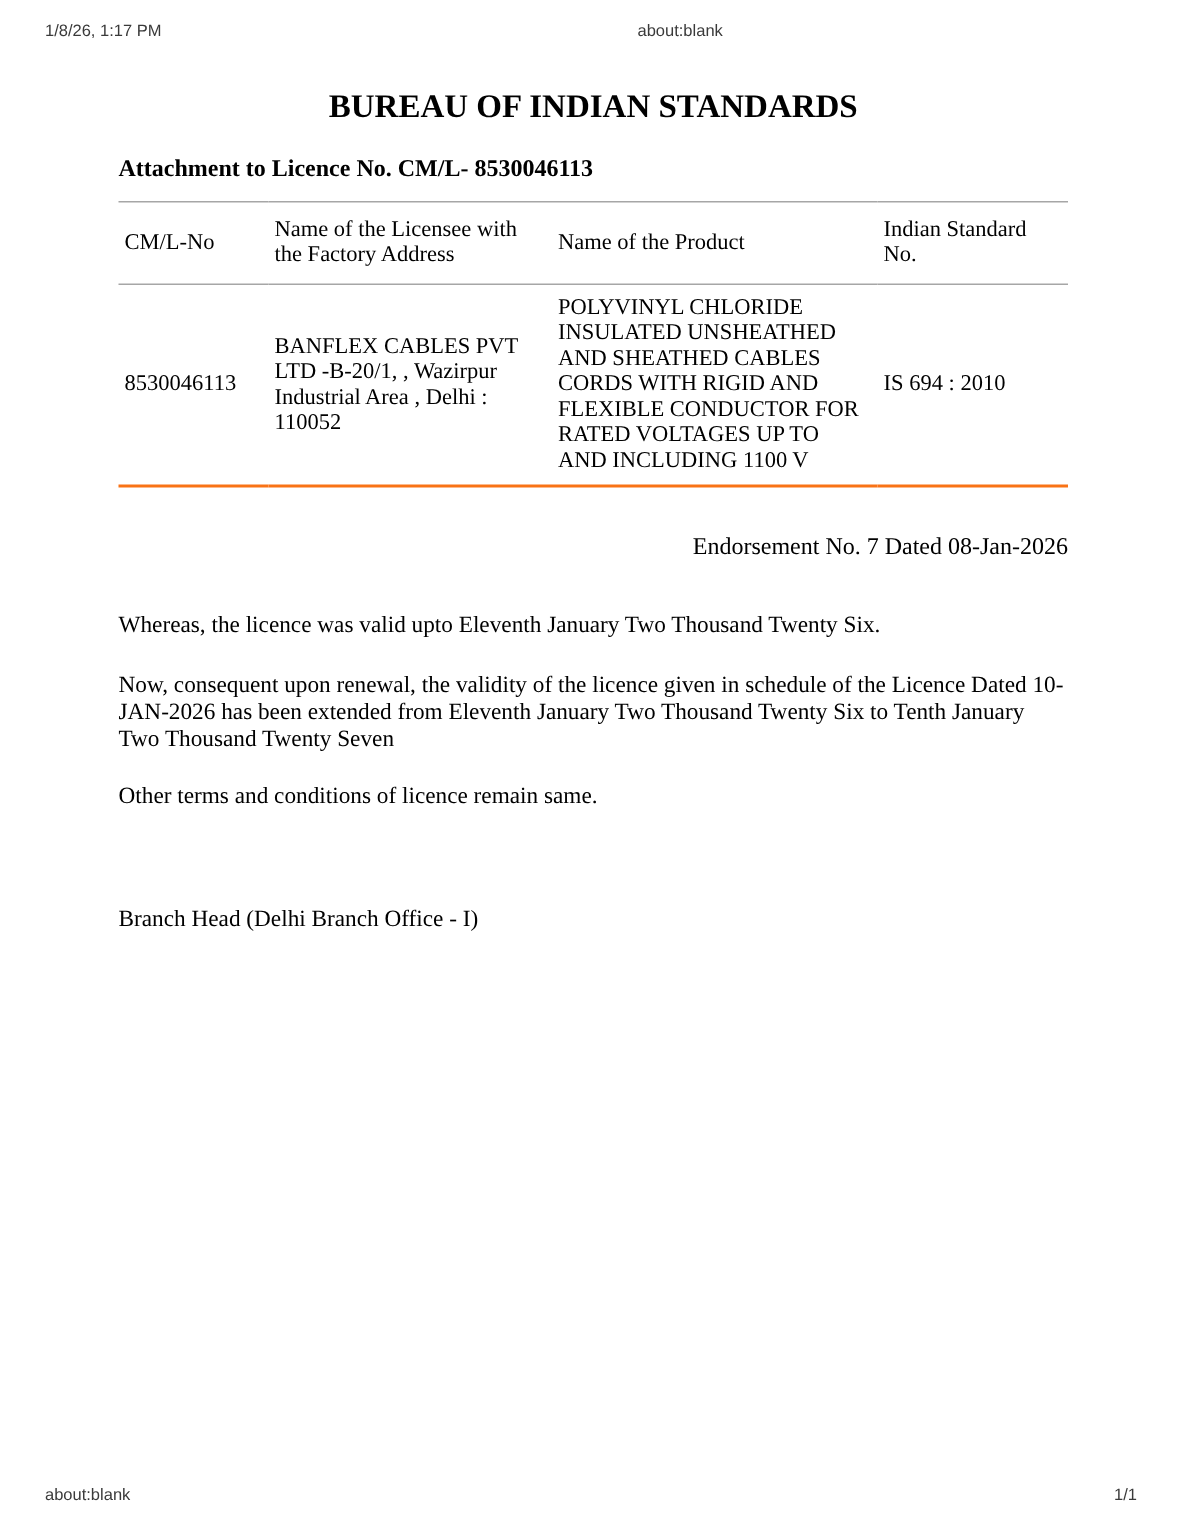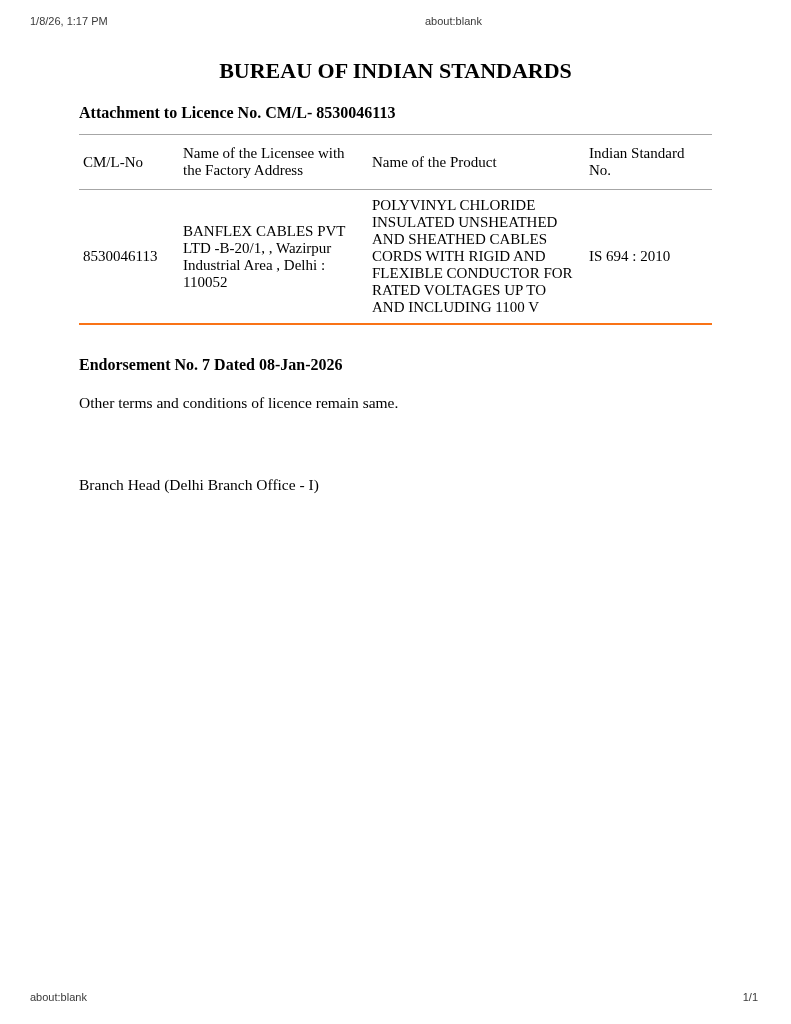--- a/index.html
+++ b/index.html
@@ -63,24 +63,24 @@
     white-space: pre-line;
   }
   table.licence-table td {
     vertical-align: middle;
     padding: 7px 4px;
     white-space: pre-line;
   }
 
   .endorsement {
     margin: 31px 0 0 0;
-    text-align: left;
+    text-align: right;
     font-size: 16px;
     line-height: 18px;
-    font-weight: bold;
+    font-weight: normal;
   }
 
   .body-text { font-size: 15.5px; line-height: 18px; }
   .body-text p { margin: 0; }
   .p-whereas  { margin-top: 34px !important; }
   .p-renewal  { margin-top: 22px !important; white-space: pre-line; }
   .p-other    { margin-top: 20px !important; }
   .p-signature{ margin-top: 64px !important; }
 </style>
 </head>
@@ -126,20 +126,24 @@
 RATED VOLTAGES UP TO
 AND INCLUDING 1100 V</td>
         <td>IS 694 : 2010</td>
       </tr>
     </tbody>
   </table>
 
   <p class="endorsement">Endorsement No. 7 Dated 08-Jan-2026</p>
 
   <div class="body-text">
+    <p class="p-whereas">Whereas, the licence was valid upto Eleventh January Two Thousand Twenty Six.</p>
+    <p class="p-renewal">Now, consequent upon renewal, the validity of the licence given in schedule of the Licence Dated 10-
+JAN-2026 has been extended from Eleventh January Two Thousand Twenty Six to Tenth January
+Two Thousand Twenty Seven</p>
     <p class="p-other">Other terms and conditions of licence remain same.</p>
     <p class="p-signature">Branch Head (Delhi Branch Office - I)</p>
   </div>
 
 </div>
 
 <span class="meta meta-url">about:blank</span>
 <span class="meta meta-page">1/1</span>
 
 </body></html>

